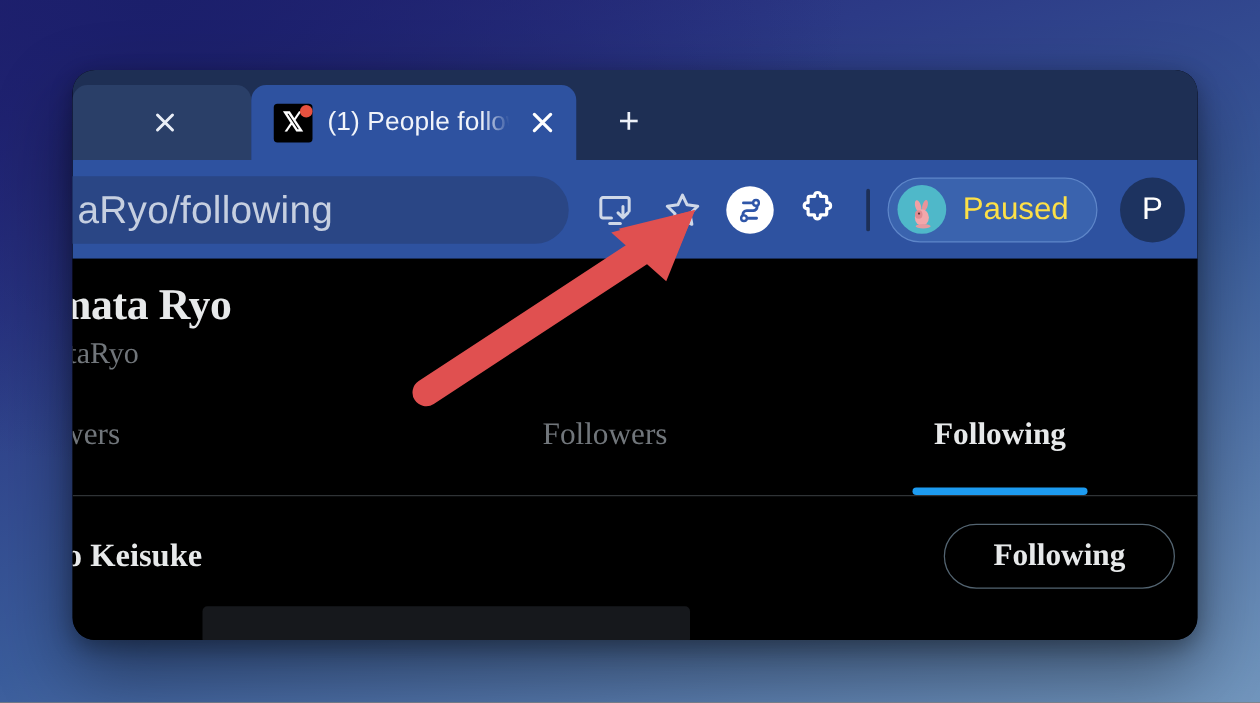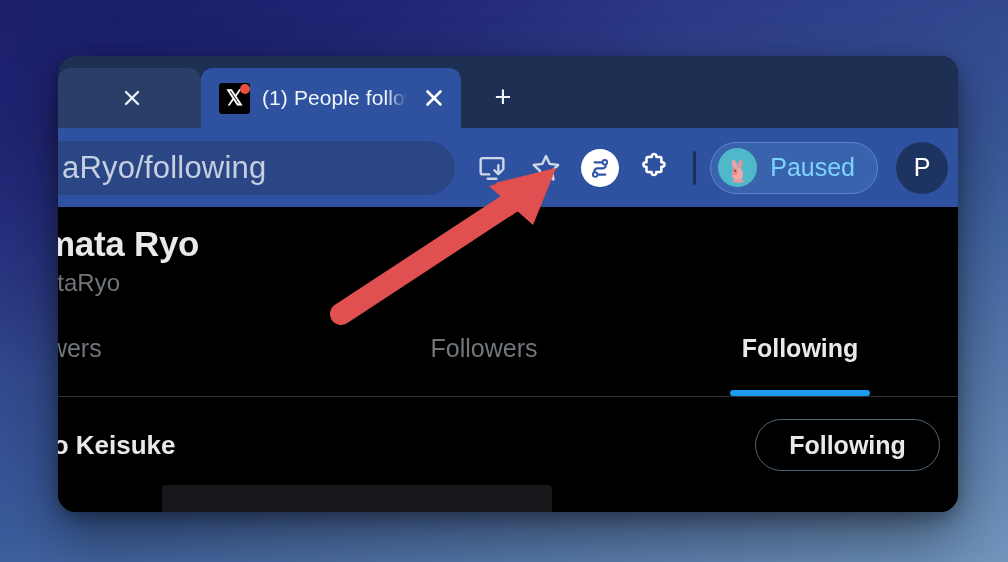--- a/index.html
+++ b/index.html
@@ -226,21 +226,21 @@
     background: #4fb8c9;
     flex: none;
     position: relative;
     overflow: hidden;
     display: flex;
     align-items: flex-end;
     justify-content: center;
   }
 
   .status-pill-label {
-    color: #7dd3fc;
+    color: #fde047;
     font-size: 25px;
     white-space: nowrap;
   }
 
   .profile-circle {
     width: 52px;
     height: 52px;
     border-radius: 50%;
     background: #1d3360;
     margin-left: 14px;
@@ -253,20 +253,21 @@
     cursor: pointer;
     overflow: hidden;
   }
 
   
   .page {
     background: #000000;
     height: 305px;
     position: relative;
     overflow: hidden;
+    font-family: Liberation Serif, serif;
   }
 
   .profile-block {
     padding: 16px 0 0 0;
   }
 
   .profile-name {
     color: #e7e9ea;
     font-size: 35px;
     font-weight: 700;

